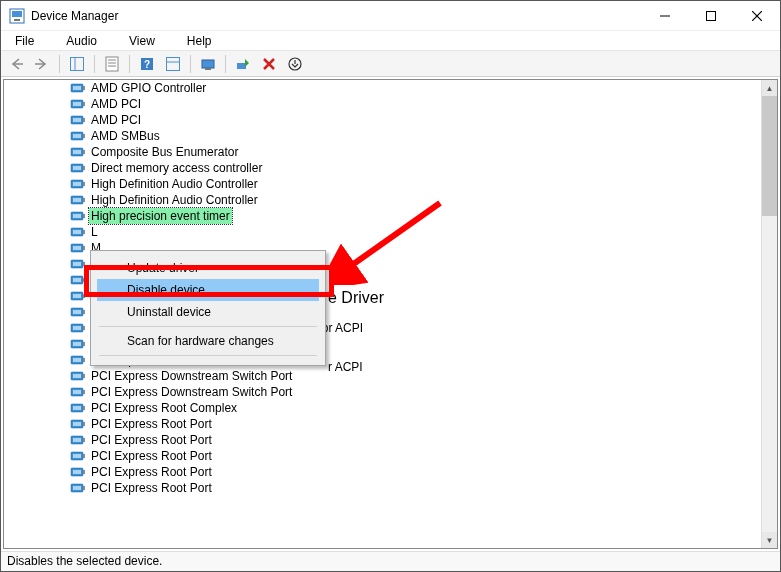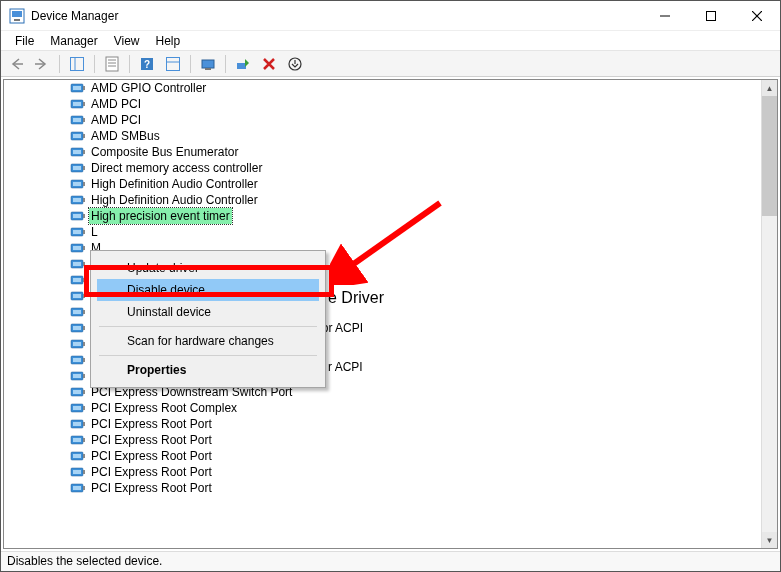--- a/index.html
+++ b/index.html
@@ -48,21 +48,21 @@
     align-items: center;
     justify-content: center;
     font-size: 14px;
     font-family: "Segoe UI Symbol", sans-serif;
   }
   .menubar {
     height: 20px;
     display: flex;
     align-items: center;
     padding: 0 6px;
-    gap: 0;
+    gap: 16px;
     font-size: 12px;
     border-bottom: 1px solid #e5e5e5;
     background: #fff;
   }
   .menubar span {
     padding: 2px 8px;
   }
   .toolbar {
     height: 26px;
     display: flex;
@@ -226,21 +226,21 @@
         <svg width="10" height="10">
             <line x1="0" y1="0" x2="10" y2="10" stroke="#000" stroke-width="1.2"></line>
             <line x1="10" y1="0" x2="0" y2="10" stroke="#000" stroke-width="1.2"></line>
           </svg>
       </div>
     </div>
   </div>
 
   <div class="menubar">
     <span>File</span>
-    <span>Manager</span>
+    <span>Audio</span>
     <span>View</span>
     <span>Help</span>
   </div>
 
   <div class="toolbar">
     <div class="tool-icon">
         <svg width="16" height="16">
           <path d="M11 3 L5 8 L11 13" fill="none" stroke="#888" stroke-width="1.5"></path>
           <path d="M5 8 L15 8" stroke="#888" stroke-width="1.5"></path>
         </svg>
@@ -532,21 +532,20 @@
   </div>
 </div>
 
 <div class="ctx-menu">
   <div class="ctx-item">Update driver</div>
   <div class="ctx-item highlight">Disable device</div>
   <div class="ctx-item">Uninstall device</div>
   <div class="ctx-sep"></div>
   <div class="ctx-item">Scan for hardware changes</div>
   <div class="ctx-sep"></div>
-  <div class="ctx-item bold">Properties</div>
 </div>
 
 <span style="position:absolute; left:328px; top:289px; font-size:16px; z-index:5;">e Driver</span>
 <span style="position:absolute; left:328px; top:360px; font-size:12px; z-index:5;">r ACPI</span>
 
 <div class="annotation-box" style="left:84px; top:265px; width:250px; height:32px;"></div>
 
 <svg class="annotation-arrow" style="left:330px; top:195px;" width="120" height="90">
   <defs>
     <marker id="arrowhead" markerWidth="8" markerHeight="8" refX="2" refY="4" orient="auto">

